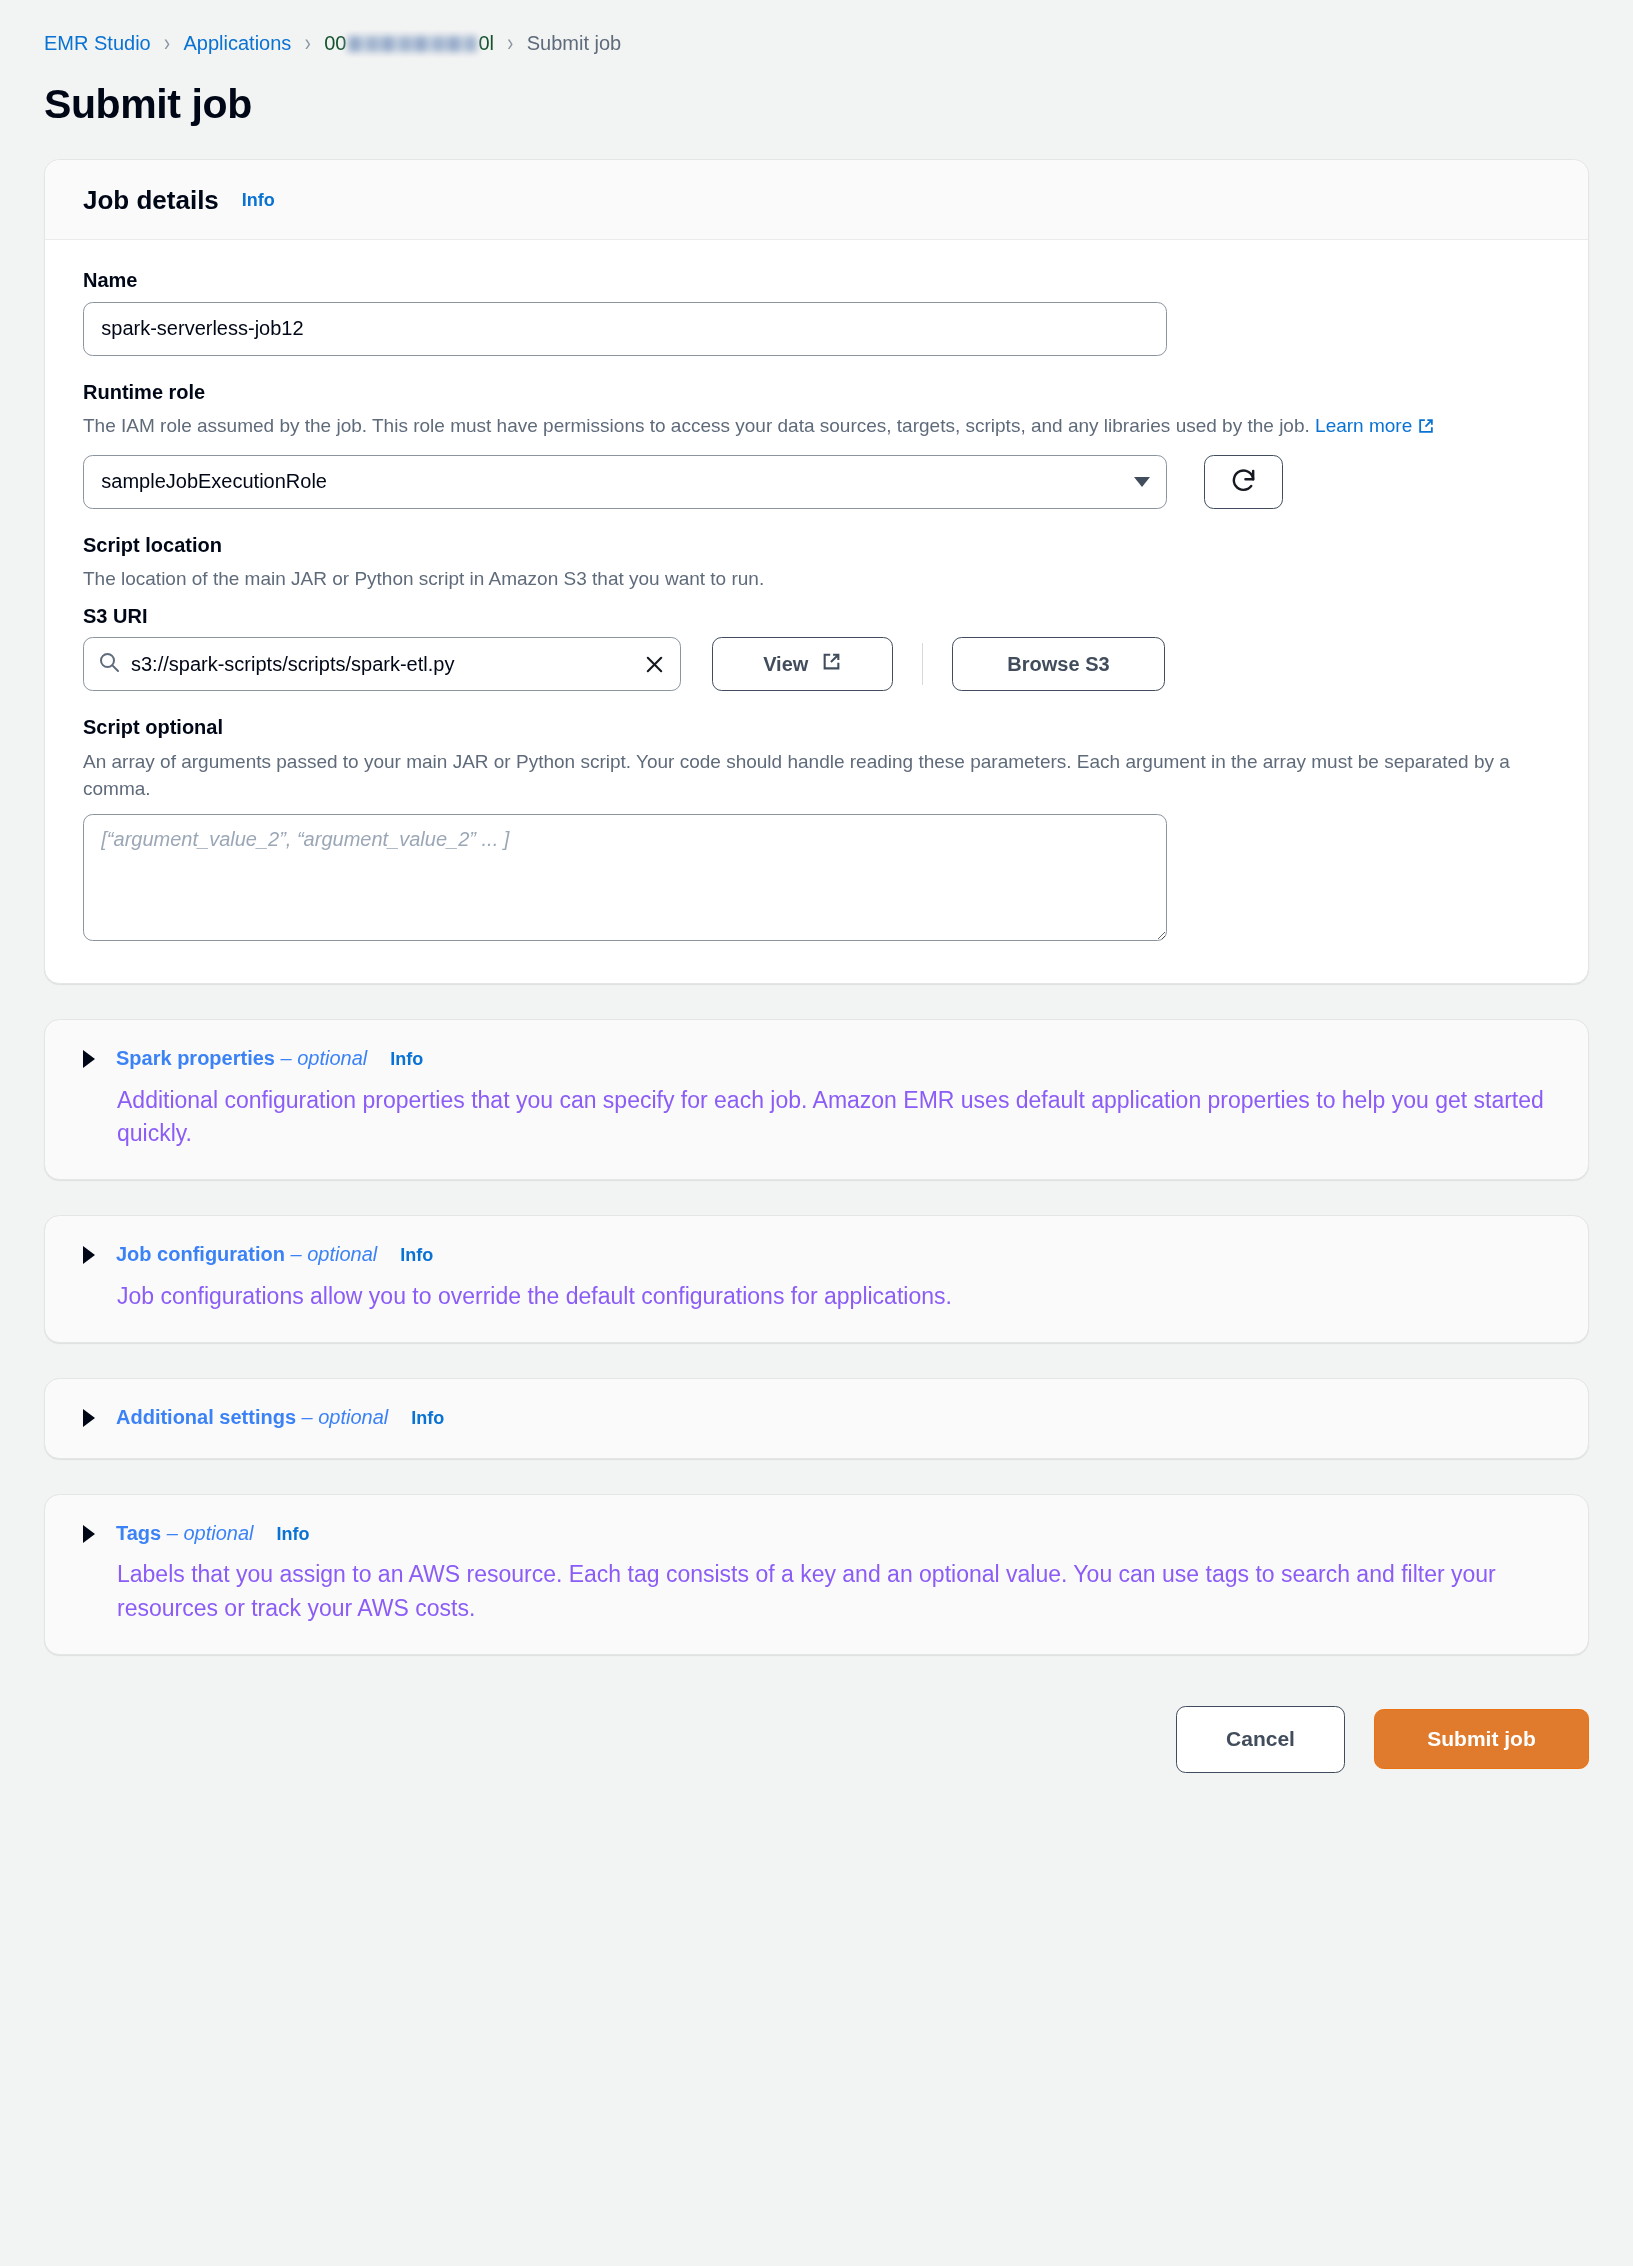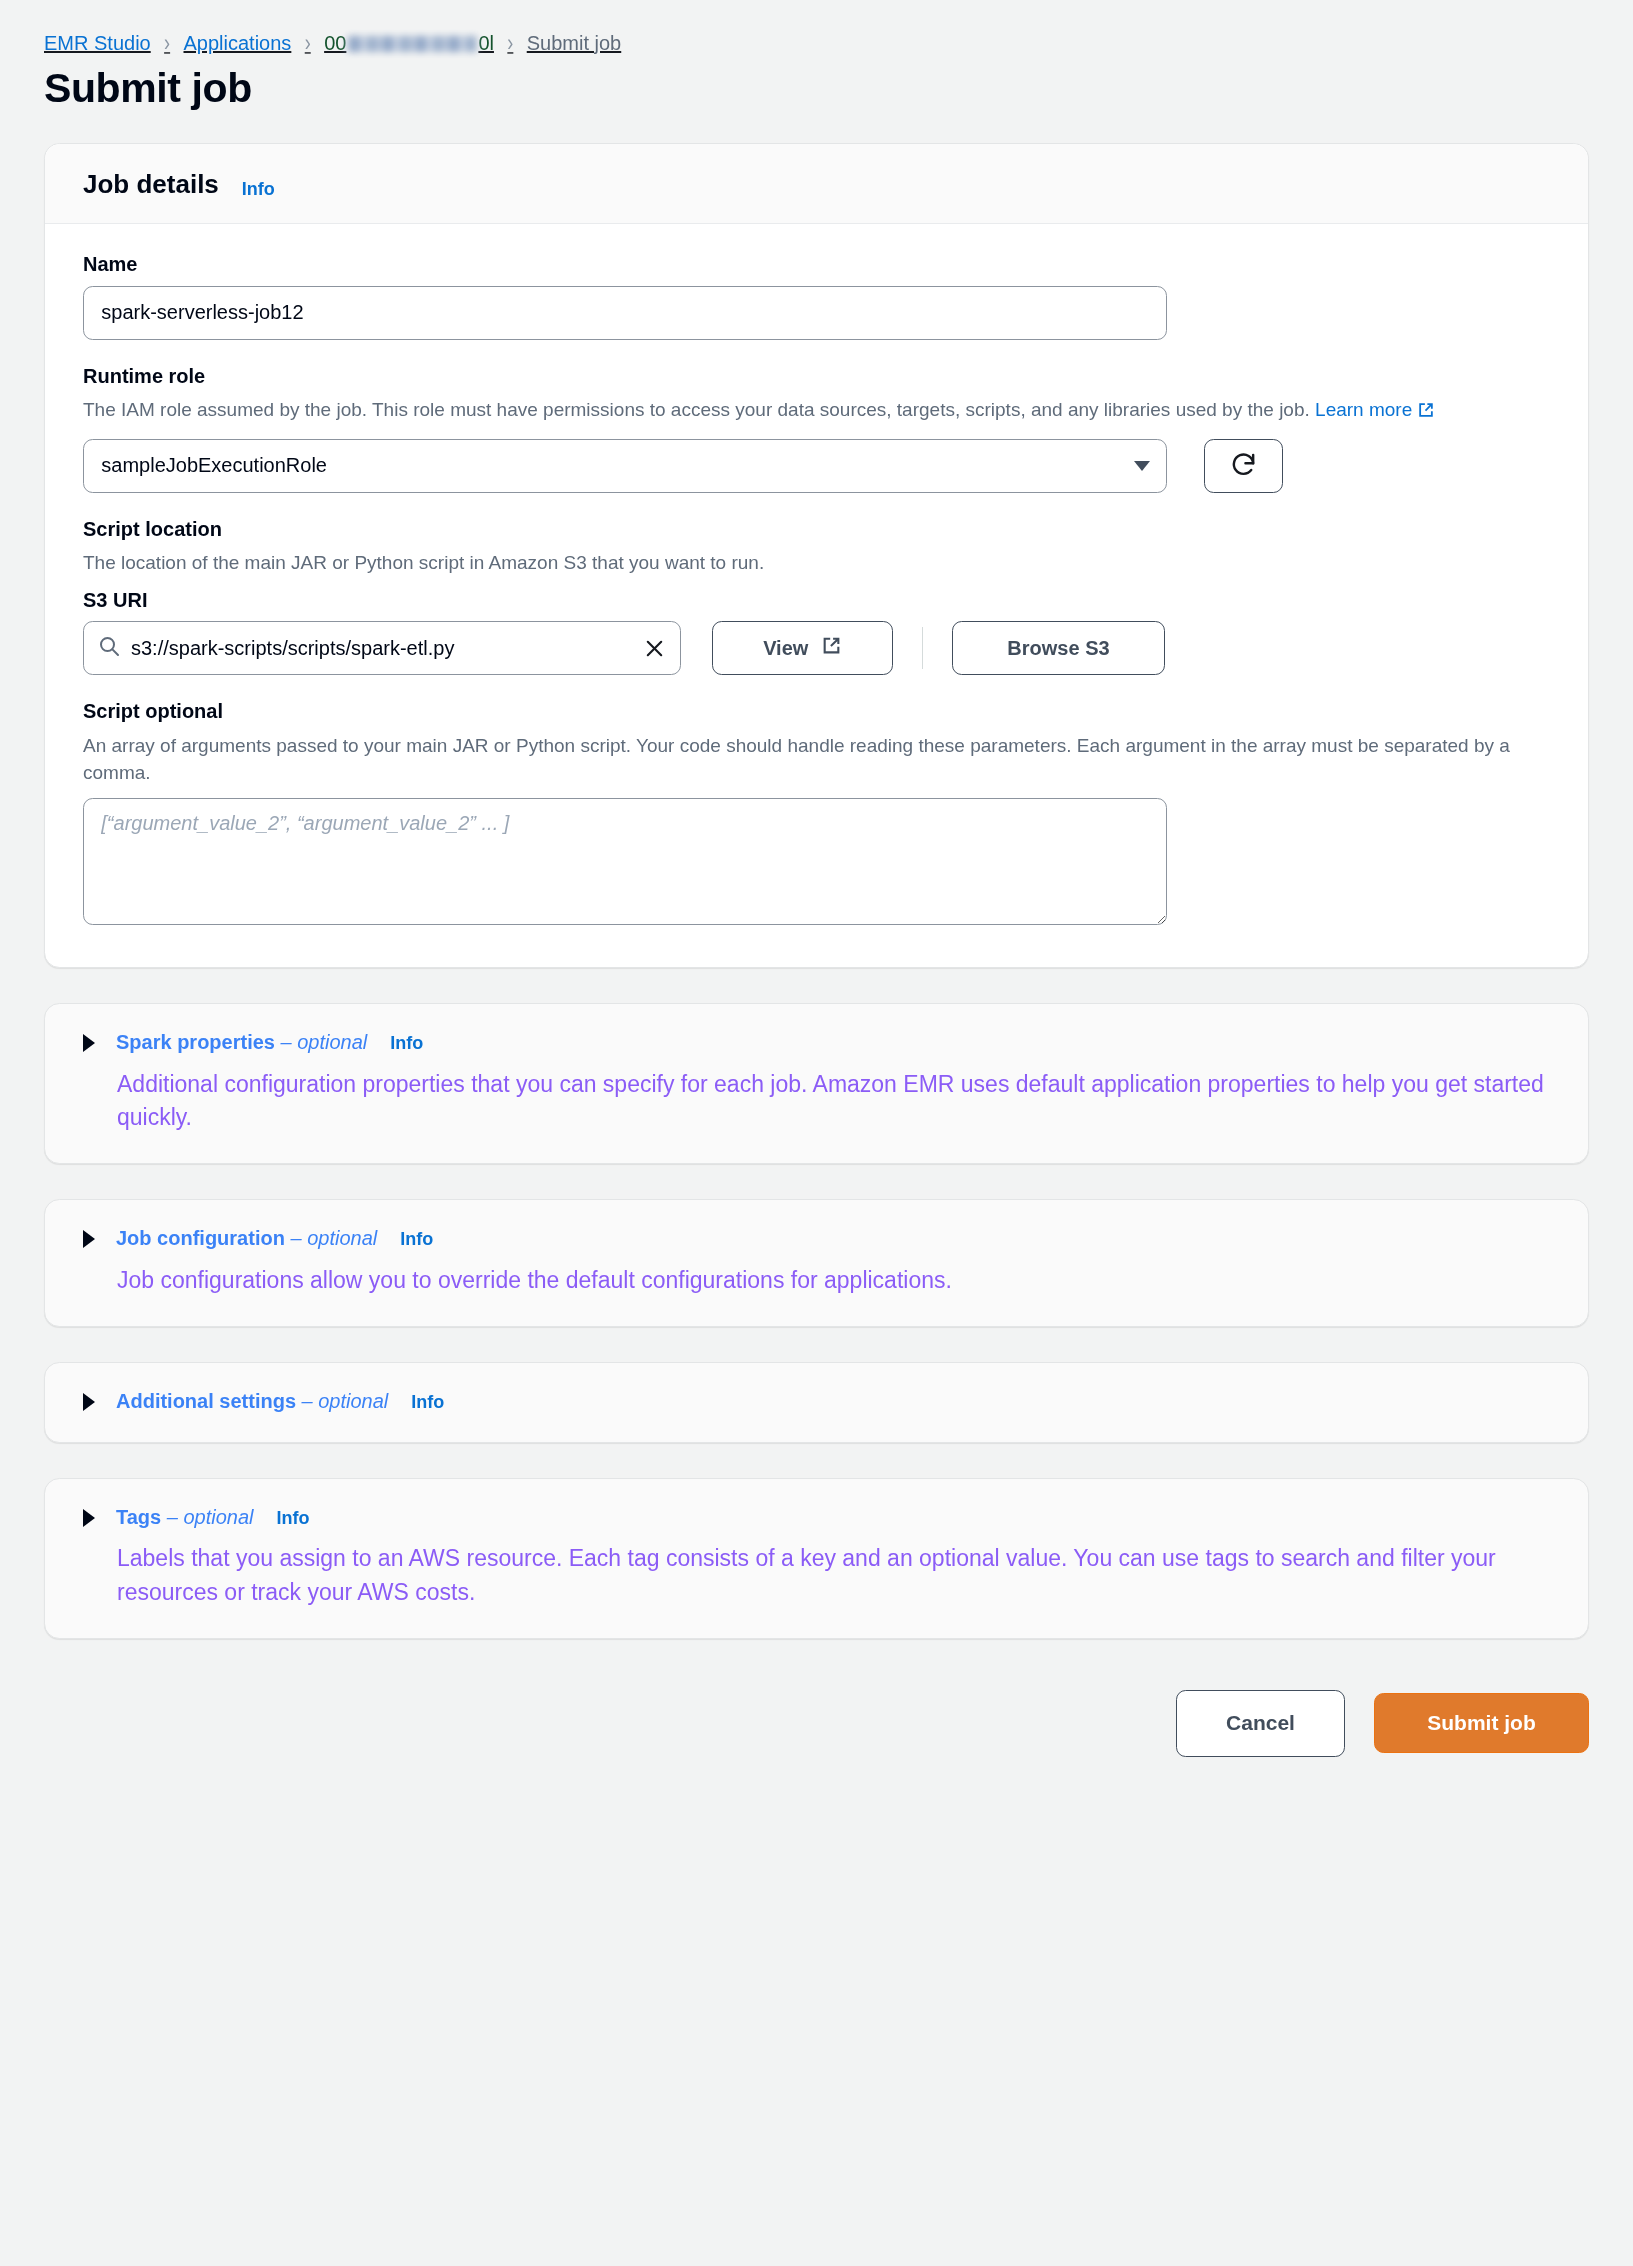--- a/index.html
+++ b/index.html
@@ -18,22 +18,21 @@
   .page {
     padding: 29px 44px 0 44px;
   }
 
   
   .breadcrumb {
     display: flex;
     align-items: center;
     font-size: 20px;
     height: 29px;
-    margin-bottom: 7px;
-    text-decoration: underline;
+    margin-bottom: 23px;
   }
   .crumb-link {
     color: #0972d3;
     text-decoration: none;
     cursor: pointer;
     white-space: nowrap;
   }
   .crumb-current {
     color: #5f6b7a;
     white-space: nowrap;
@@ -80,21 +79,21 @@
     border-radius: 15.4px;
     box-shadow: 0 1px 1px rgba(0,0,0,.08);
     margin-bottom: 35px;
   }
   .card-header {
     background: #fafafa;
     border-bottom: 1px solid #e9ebed;
     border-radius: 15.4px 15.4px 0 0;
     padding: 25px 38px 23px 38px;
     display: flex;
-    align-items: flex-end;
+    align-items: center;
   }
   .card-header h2 {
     font-size: 26px;
     font-weight: 700;
     margin: 0;
     color: #000716;
   }
   .info-link {
     color: #0972d3;
     font-size: 18px;

